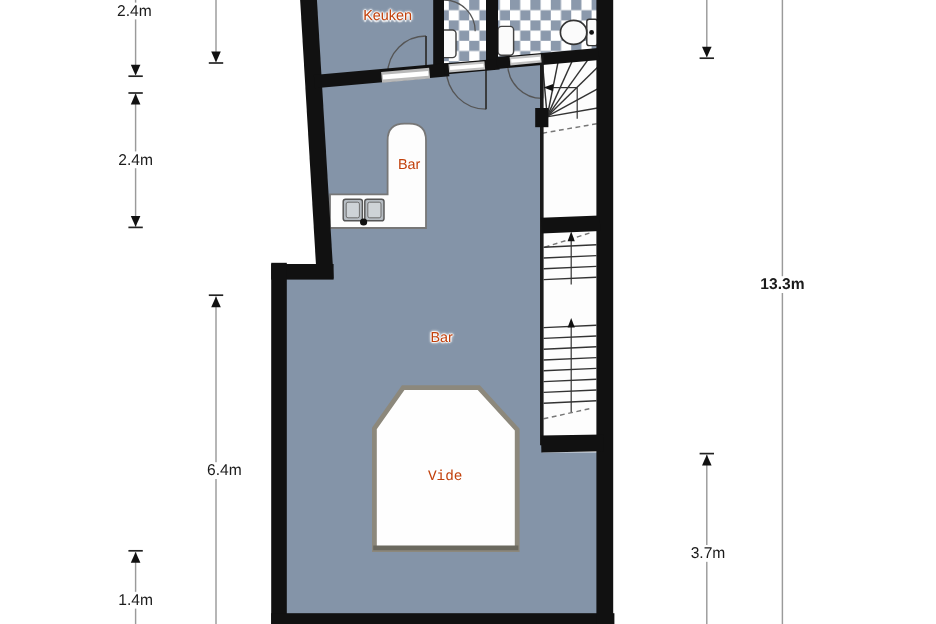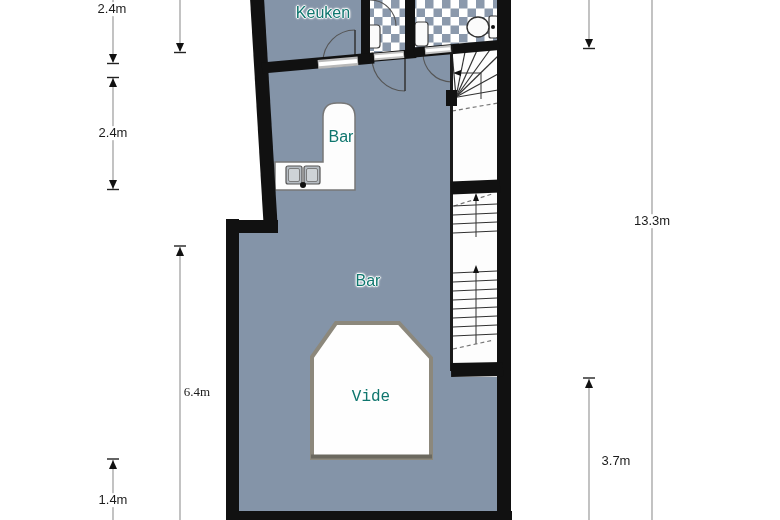--- a/index.html
+++ b/index.html
@@ -3,21 +3,21 @@
 <meta charset="utf-8">
 <style>
   html,body{margin:0;padding:0;background:#ffffff;}
   .canvas{
     position:relative;width:780px;height:520px;background:#ffffff;overflow:hidden;
     font-family:"Liberation Sans", sans-serif;
   }
   .plan-svg{position:absolute;left:0;top:0;}
   .lbl{position:absolute;transform:translate(-50%,-50%);white-space:nowrap;}
   .room-lbl{
-    font-size:16px;color:#0f766e;
+    font-size:12px;color:#c2410c;
     text-shadow:-1px 0 1px #fff,1px 0 1px #fff,0 -1px 1px #fff,0 1px 1px #fff,0 0 3px #fff,0 0 3px #fff;
   }
   .dim-lbl{
     font-size:13px;color:#1b1b1b;background:#ffffff;padding:0 2px;line-height:1.05;
   }
 </style>
 </head>
 <body>
 
 <div class="canvas">
@@ -172,18 +172,18 @@
     </g>
   </svg>
 
   <div class="lbl room-lbl" style="left:323px;top:13px;">Keuken</div>
   <div class="lbl room-lbl" style="left:341px;top:137px;">Bar</div>
   <div class="lbl room-lbl" style="left:368px;top:281px;">Bar</div>
   <div class="lbl room-lbl" style="left:371px;top:397px;font-family:Liberation Mono, monospace;">Vide</div>
 
   <div class="lbl dim-lbl" style="left:112px;top:9px;">2.4m</div>
   <div class="lbl dim-lbl" style="left:113px;top:133px;">2.4m</div>
-  <div class="lbl dim-lbl" style="left:197px;top:392px;font-family:Liberation Serif, serif;">6.4m</div>
+  <div class="lbl dim-lbl" style="left:187px;top:392px;">6.4m</div>
   <div class="lbl dim-lbl" style="left:113px;top:500px;">1.4m</div>
-  <div class="lbl dim-lbl" style="left:652px;top:221px;">13.3m</div>
-  <div class="lbl dim-lbl" style="left:616px;top:461px;">3.7m</div>
+  <div class="lbl dim-lbl" style="left:652px;top:237px;font-weight:bold;">13.3m</div>
+  <div class="lbl dim-lbl" style="left:590px;top:461px;">3.7m</div>
 
 </div>
 
 </body></html>

